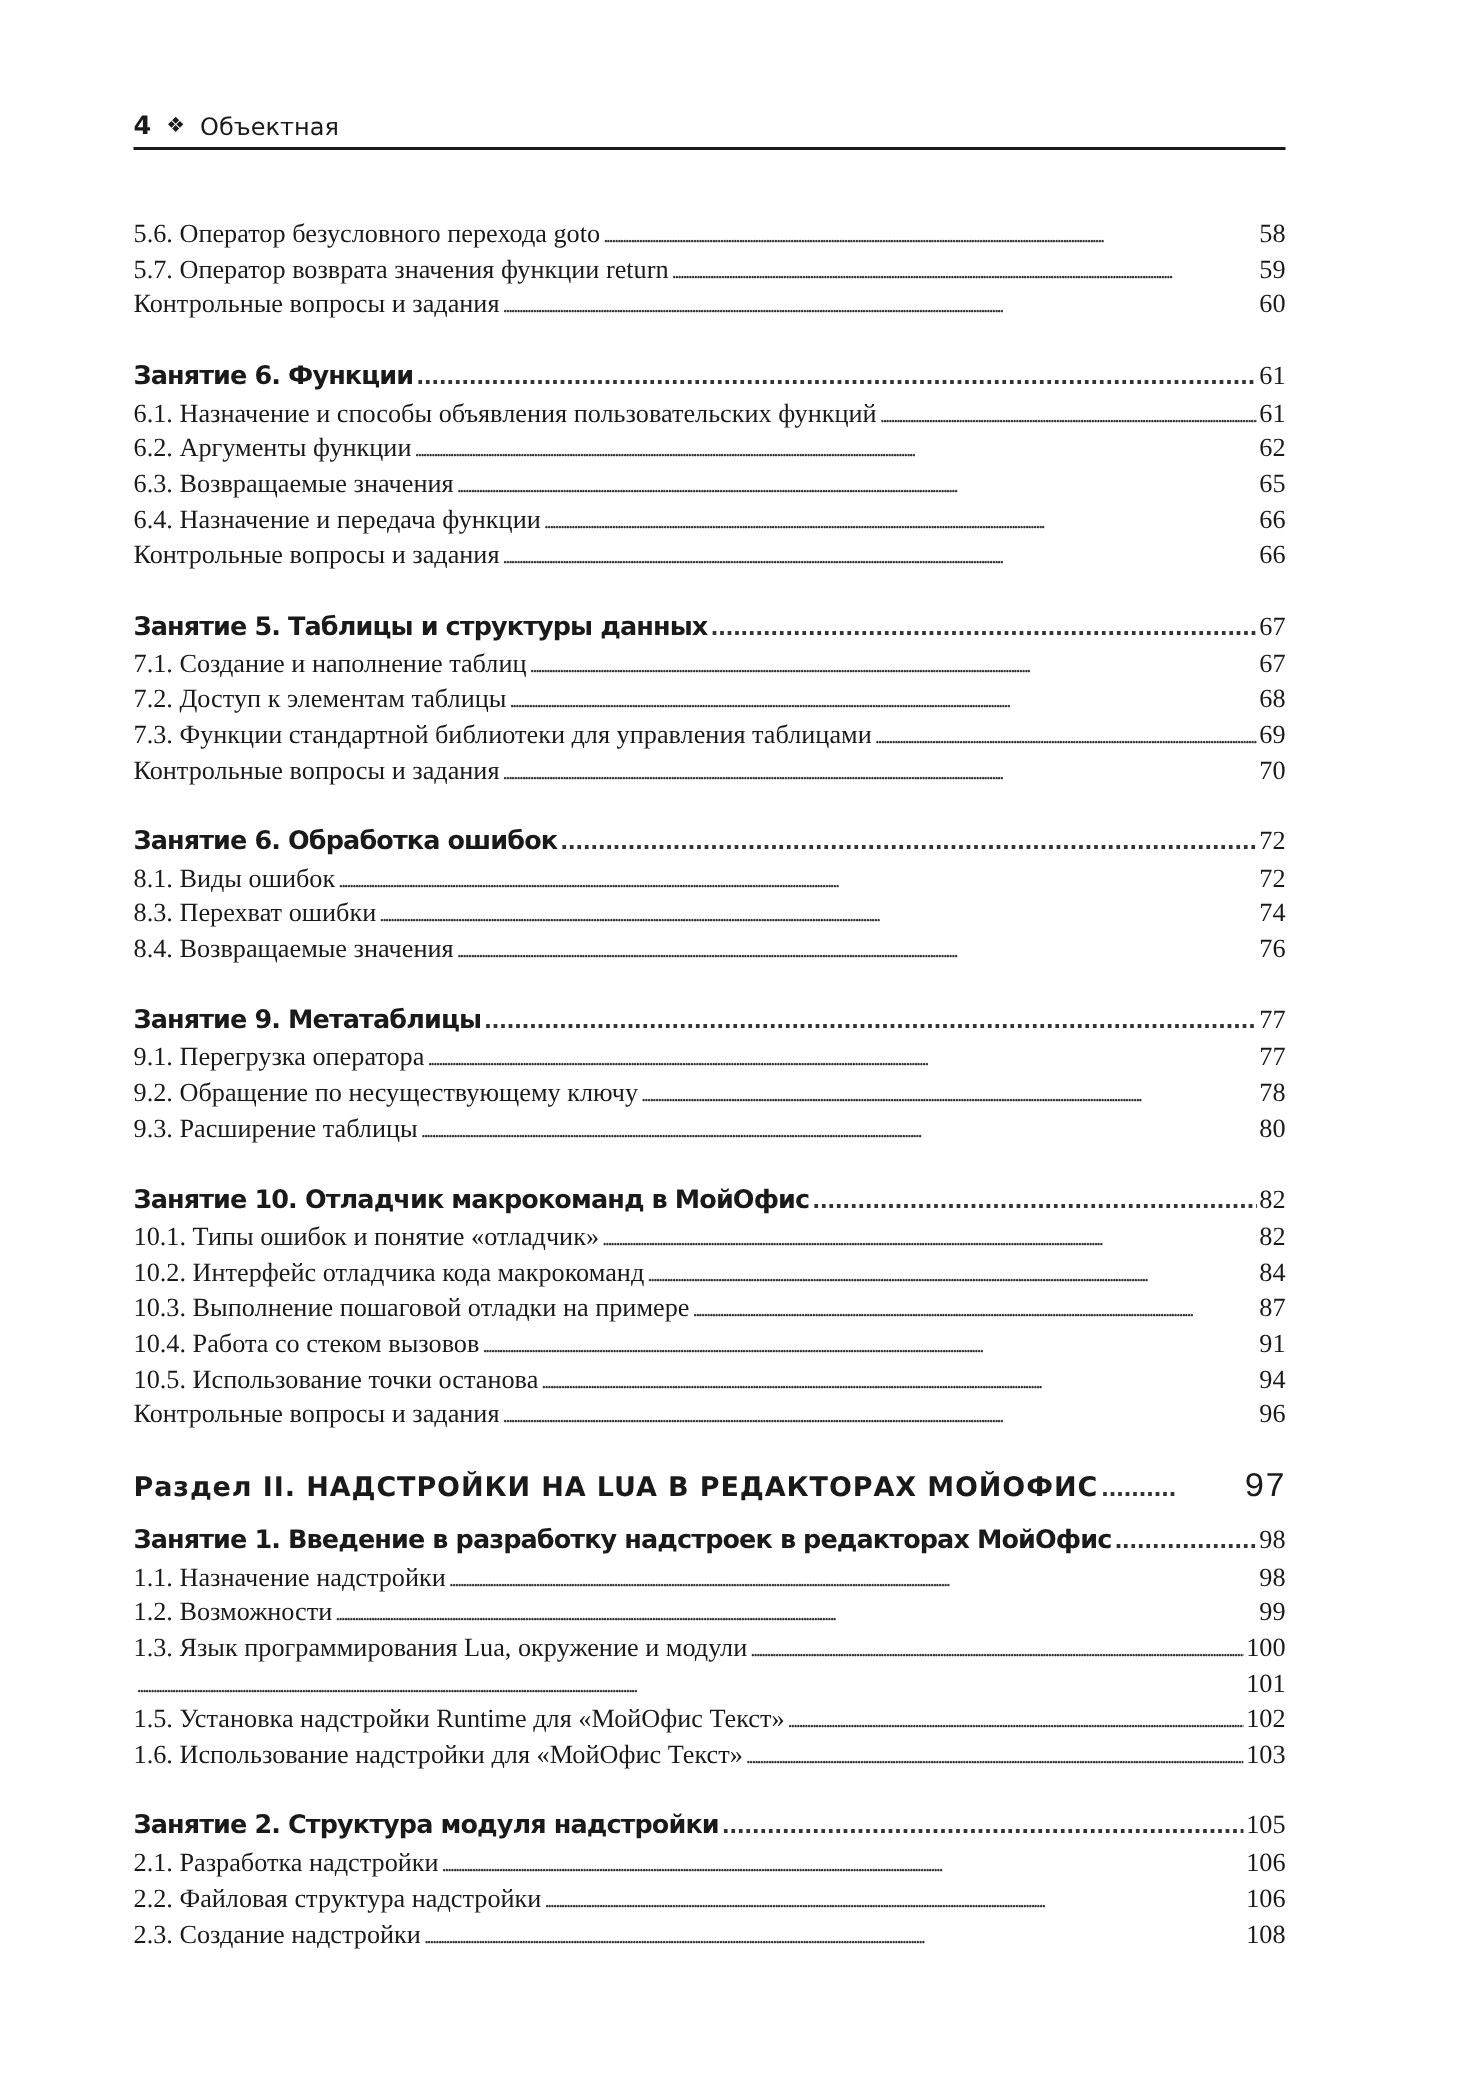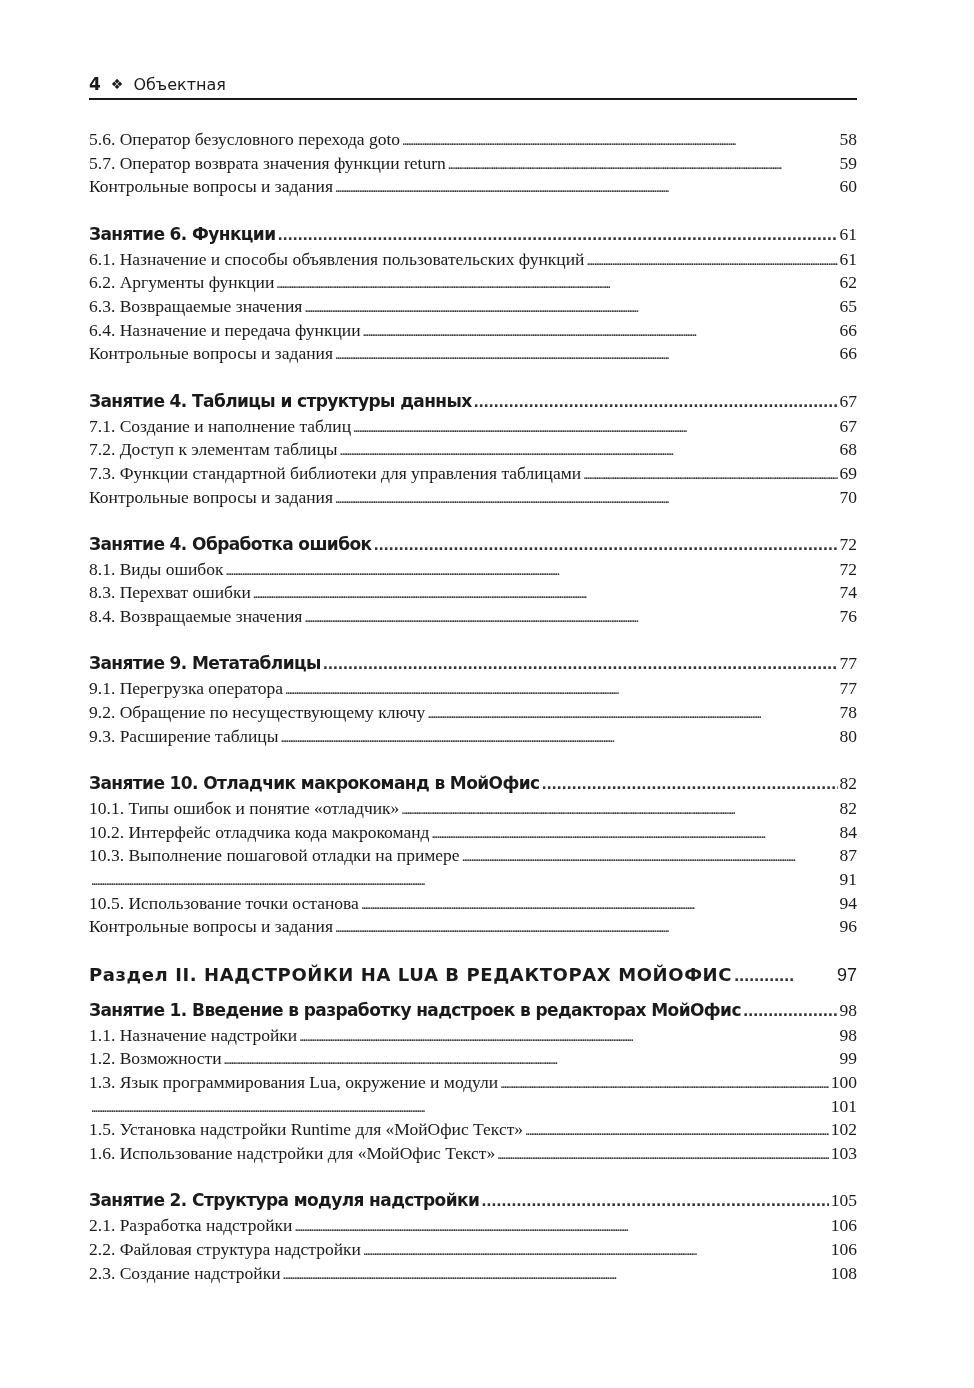--- a/index.html
+++ b/index.html
@@ -5,37 +5,37 @@
   html, body { margin: 0; padding: 0; background: #ffffff; }
   body { width: 974px; height: 1388px; position: relative; overflow: hidden; color: #1a1a1a; }
   .header {
     position: absolute; left: 89px; top: 70px; width: 768px; height: 28px;
     font-family: "DejaVu Sans", sans-serif; font-size: 16px;
     display: flex; align-items: center;
   }
   .header .pnum { font-weight: bold; font-size: 17px; }
   .header .orn { margin: 0 10px 0 10px; font-size: 14px; }
   .rule { position: absolute; left: 89px; top: 98px; width: 768px; height: 2px; background: #1a1a1a; }
-  .toc { position: absolute; left: 89px; top: 128px; width: 768px; }
+  .toc { position: absolute; left: 89px; top: 144px; width: 768px; }
   .group { margin-bottom: 20.5px; }
   .row {
     display: flex; align-items: baseline; height: 23.7px; line-height: 23.7px;
     font-family: "Liberation Serif", serif; font-size: 17.5px; white-space: nowrap;
   }
   .row .title { flex: 0 0 auto; }
   .row .leader { flex: 1 1 auto; overflow: hidden; margin: 0 2px; }
   .row .leader::before {
     content: ". . . . . . . . . . . . . . . . . . . . . . . . . . . . . . . . . . . . . . . . . . . . . . . . . . . . . . . . . . . . . . . . . . . . . . . . . . . . . . . . . . . . . . . . . . . . . . . . . . . . . . . . . . . . . . . . . . . . . . . . . . . . . . . . . . . . . . . . . . . . . . . . . . . . . . . . . . . . . . . . . . . . . . . . . . . . . . . . . . . . . . . . .";
     letter-spacing: -2.6px; font-size: 14px; color: #333;
   }
   .row .page { flex: 0 0 auto; }
   .row.bold { font-family: "DejaVu Sans", sans-serif; font-weight: bold; font-size: 17px; height: 28px; line-height: 28px; letter-spacing: -0.6px; text-align: center; }
   .row.bold .page { font-family: "Liberation Serif", serif; font-weight: normal; font-size: 17.5px; letter-spacing: 0; }
   .row.section { font-family: "DejaVu Sans", sans-serif; font-weight: bold; font-size: 18px; letter-spacing: 0.6px; height: 30px; line-height: 30px; }
-  .row.section .page { font-family: Liberation Sans, sans-serif; font-weight: normal; font-size: 18px; letter-spacing: 0; margin-left: 42px; }
+  .row.section .page { font-family: Liberation Mono, monospace; font-weight: normal; font-size: 23px; letter-spacing: 0; margin-left: 42px; }
 </style>
 </head>
 <body>
 
 <div class="header">
   <span class="pnum">4</span>
   <span class="orn">❖</span>
   <span>Объектная</span>
 </div>
 <div class="rule"></div>
@@ -85,21 +85,21 @@
         <span class="page">66</span>
       </div>
       <div class="row">
         <span class="title">Контрольные вопросы и задания</span>
         <span class="leader"></span>
         <span class="page">66</span>
       </div>
     </div>
     <div class="group">
       <div class="row bold">
-        <span class="title">Занятие 4. Таблицы и структуры данных</span>
+        <span class="title">Занятие 5. Таблицы и структуры данных</span>
         <span class="leader"></span>
         <span class="page">67</span>
       </div>
       <div class="row">
         <span class="title">7.1. Создание и наполнение таблиц</span>
         <span class="leader"></span>
         <span class="page">67</span>
       </div>
       <div class="row">
         <span class="title">7.2. Доступ к элементам таблицы</span>
@@ -112,21 +112,21 @@
         <span class="page">69</span>
       </div>
       <div class="row">
         <span class="title">Контрольные вопросы и задания</span>
         <span class="leader"></span>
         <span class="page">70</span>
       </div>
     </div>
     <div class="group">
       <div class="row bold">
-        <span class="title">Занятие 4. Обработка ошибок</span>
+        <span class="title">Занятие 6. Обработка ошибок</span>
         <span class="leader"></span>
         <span class="page">72</span>
       </div>
       <div class="row">
         <span class="title">8.1. Виды ошибок</span>
         <span class="leader"></span>
         <span class="page">72</span>
       </div>
       <div class="row">
         <span class="title">8.3. Перехват ошибки</span>
@@ -176,20 +176,21 @@
         <span class="title">10.2. Интерфейс отладчика кода макрокоманд</span>
         <span class="leader"></span>
         <span class="page">84</span>
       </div>
       <div class="row">
         <span class="title">10.3. Выполнение пошаговой отладки на примере</span>
         <span class="leader"></span>
         <span class="page">87</span>
       </div>
       <div class="row">
+        <span class="title">10.4. Работа со стеком вызовов</span>
         <span class="leader"></span>
         <span class="page">91</span>
       </div>
       <div class="row">
         <span class="title">10.5. Использование точки останова</span>
         <span class="leader"></span>
         <span class="page">94</span>
       </div>
       <div class="row">
         <span class="title">Контрольные вопросы и задания</span>

